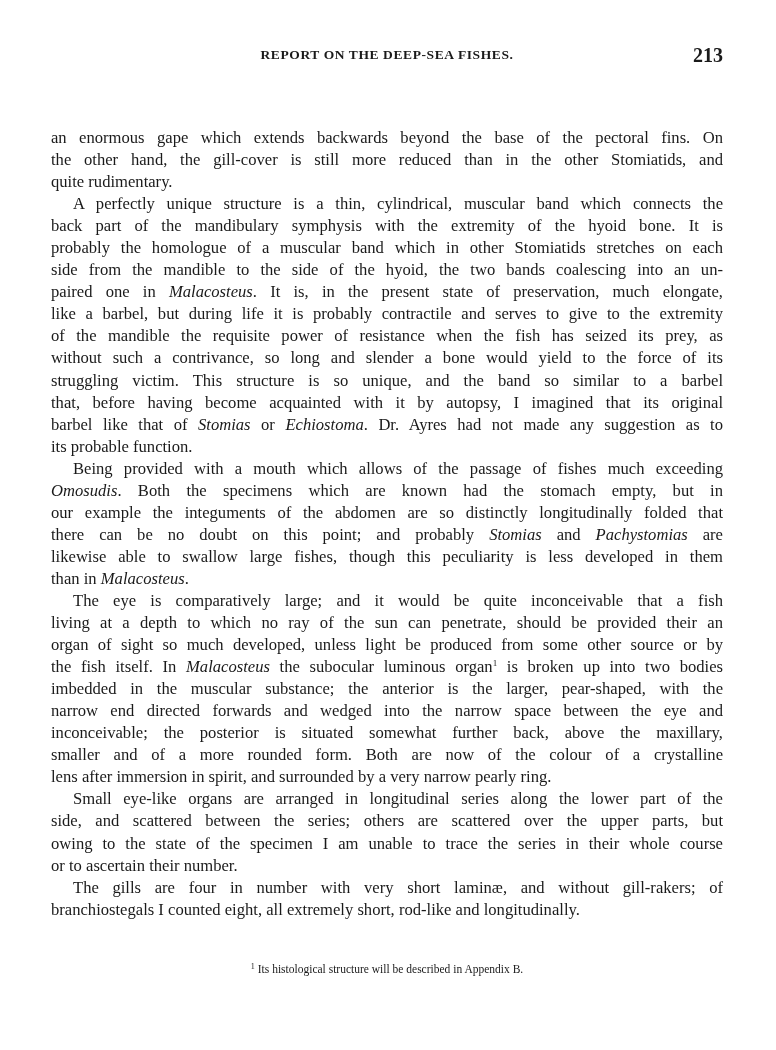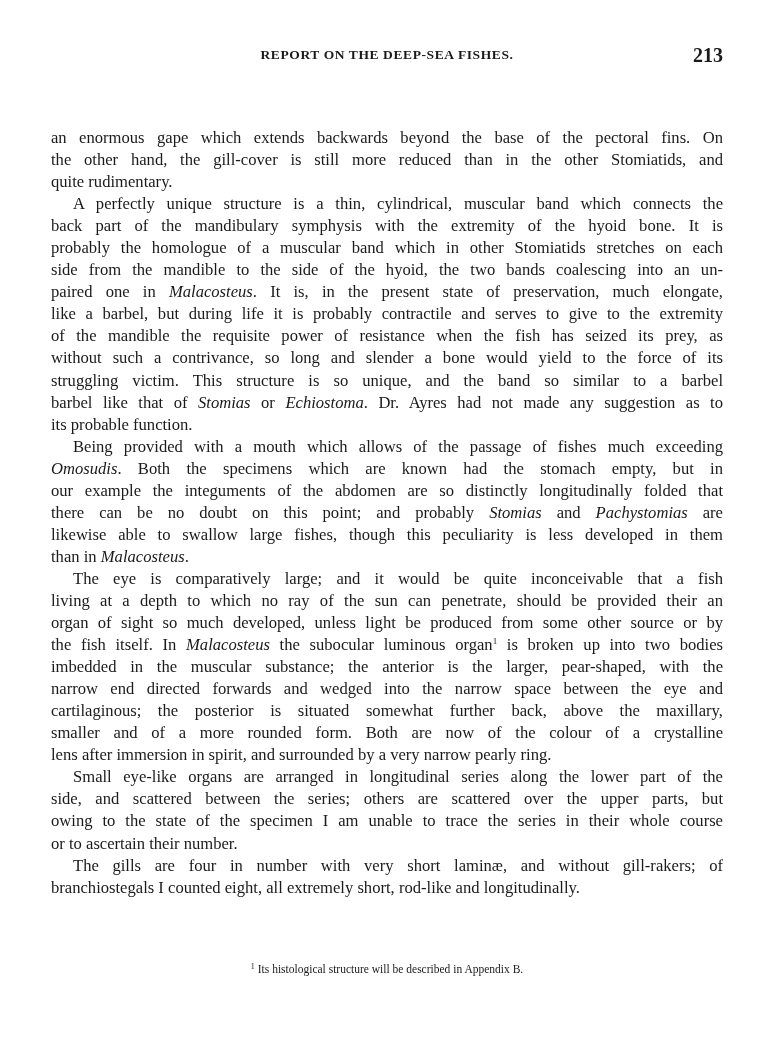--- a/index.html
+++ b/index.html
@@ -58,39 +58,40 @@
       <div class="para">
         <span class="line indent"><span>A perfectly unique structure is a thin, cylindrical, muscular band which connects the</span></span>
         <span class="line"><span>back part of the mandibulary symphysis with the extremity of the hyoid bone.  It is</span></span>
         <span class="line"><span>probably the homologue of a muscular band which in other Stomiatids stretches on each</span></span>
         <span class="line"><span>side from the mandible to the side of the hyoid, the two bands coalescing into an un-</span></span>
         <span class="line"><span>paired one in </span><i>Malacosteus</i><span>.  It is, in the present state of preservation, much elongate,</span></span>
         <span class="line"><span>like a barbel, but during life it is probably contractile and serves to give to the extremity</span></span>
         <span class="line"><span>of the mandible the requisite power of resistance when the fish has seized its prey, as</span></span>
         <span class="line"><span>without such a contrivance, so long and slender a bone would yield to the force of its</span></span>
         <span class="line"><span>struggling victim.  This structure is so unique, and the band so similar to a barbel</span></span>
+        <span class="line"><span>that, before having become acquainted with it by autopsy, I imagined that its original</span></span>
         <span class="line"><span>barbel like that of </span><i>Stomias</i><span> or </span><i>Echiostoma</i><span>.  Dr. Ayres had not made any suggestion as to</span></span>
         <span class="line last"><span>its probable function.</span></span>
       </div>
       <div class="para">
         <span class="line indent"><span>Being provided with a mouth which allows of the passage of fishes much exceeding</span></span>
         <span class="line"><i>Omosudis</i><span>.  Both the specimens which are known had the stomach empty, but in</span></span>
         <span class="line"><span>our example the integuments of the abdomen are so distinctly longitudinally folded that</span></span>
         <span class="line"><span>there can be no doubt on this point; and probably </span><i>Stomias</i><span> and </span><i>Pachystomias</i><span> are</span></span>
         <span class="line"><span>likewise able to swallow large fishes, though this peculiarity is less developed in them</span></span>
         <span class="line last"><span>than in </span><i>Malacosteus</i><span>.</span></span>
       </div>
       <div class="para">
         <span class="line indent"><span>The eye is comparatively large; and it would be quite inconceivable that a fish</span></span>
         <span class="line"><span>living at a depth to which no ray of the sun can penetrate, should be provided their an</span></span>
         <span class="line"><span>organ of sight so much developed, unless light be produced from some other source or by</span></span>
         <span class="line"><span>the fish itself.  In </span><i>Malacosteus</i><span> the subocular luminous organ</span><sup>1</sup><span> is broken up into two bodies</span></span>
         <span class="line"><span>imbedded in the muscular substance; the anterior is the larger, pear-shaped, with the</span></span>
         <span class="line"><span>narrow end directed forwards and wedged into the narrow space between the eye and</span></span>
-        <span class="line"><span>cartilaginous; the posterior is situated somewhat further back, above the maxillary,</span></span>
+        <span class="line"><span>inconceivable; the posterior is situated somewhat further back, above the maxillary,</span></span>
         <span class="line"><span>smaller and of a more rounded form.  Both are now of the colour of a crystalline</span></span>
         <span class="line last"><span>lens after immersion in spirit, and surrounded by a very narrow pearly ring.</span></span>
       </div>
       <div class="para">
         <span class="line indent"><span>Small eye-like organs are arranged in longitudinal series along the lower part of the</span></span>
         <span class="line"><span>side, and scattered between the series; others are scattered over the upper parts, but</span></span>
         <span class="line"><span>owing to the state of the specimen I am unable to trace the series in their whole course</span></span>
         <span class="line last"><span>or to ascertain their number.</span></span>
       </div>
       <div class="para">

